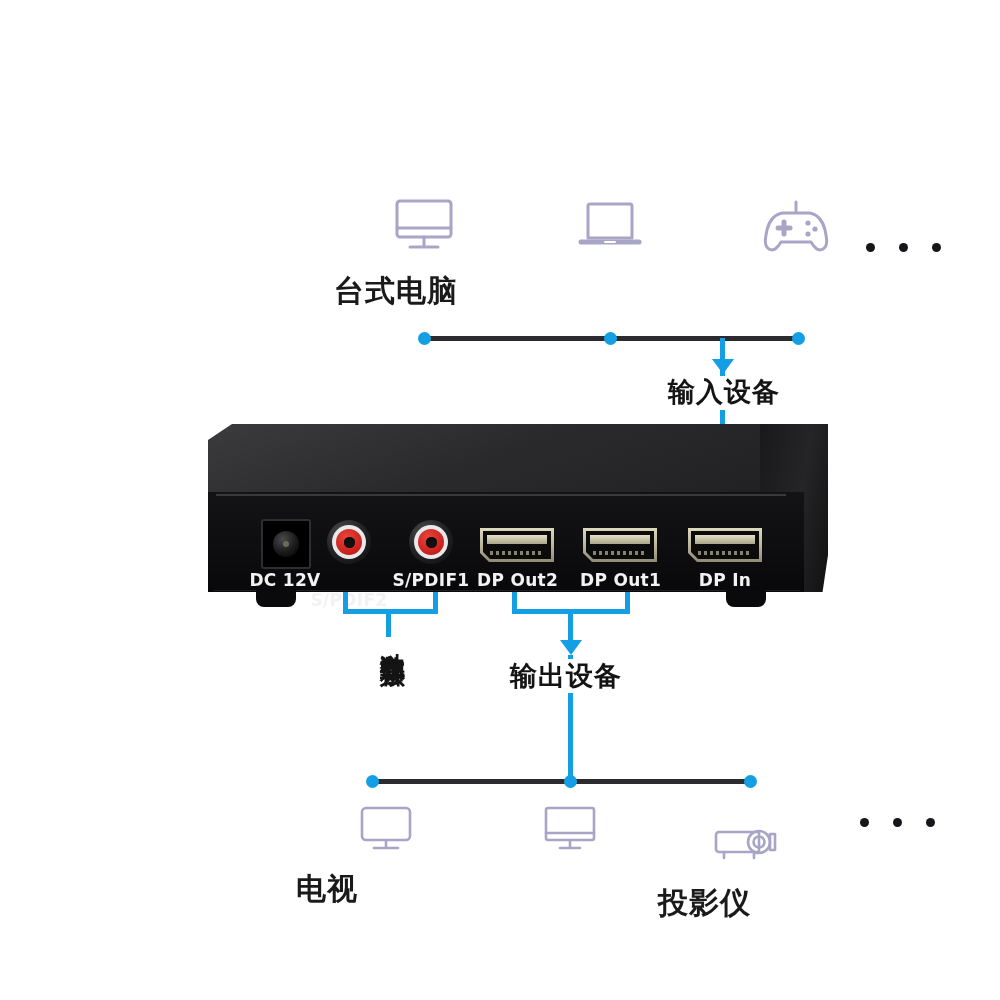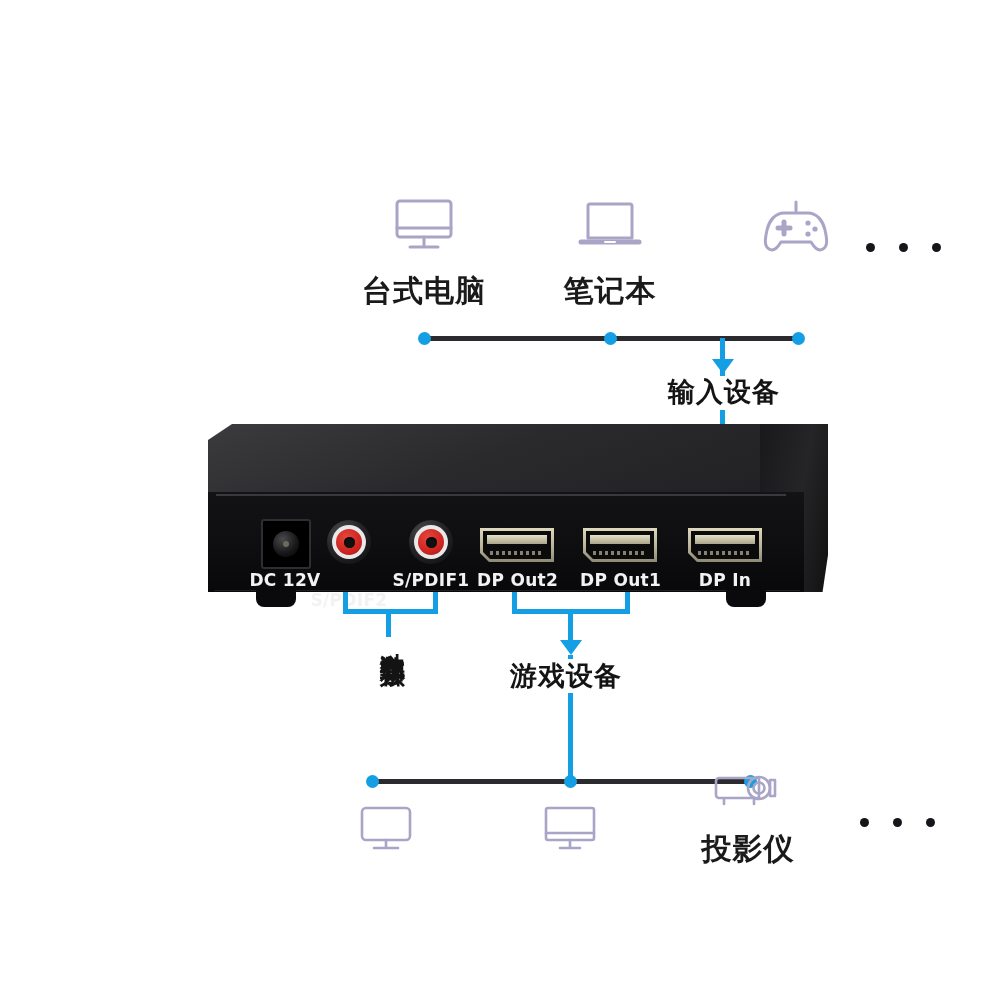--- a/index.html
+++ b/index.html
@@ -13,21 +13,20 @@
     position: relative;
     overflow: hidden;
     font-family: "DejaVu Sans", "Liberation Sans", sans-serif;
     -webkit-font-smoothing: antialiased;
   }
 
   
   .dev-col {
     position: absolute;
     width: 180px;
-    text-align: center;
   }
   .dev-icon {
     height: 80px;
     display: flex;
     align-items: center;
     justify-content: center;
   }
   .dev-label {
     font-size: 30px;
     font-weight: bold;
@@ -236,21 +235,20 @@
 </div>
 
 <div class="dev-col top" style="left:520px; top:188px;">
   <div class="dev-icon">
     <svg width="70" height="64" viewBox="0 0 70 64" fill="none" stroke="#A9A5C6" stroke-width="3" stroke-linejoin="round" stroke-linecap="round">
       <path d="M15 8 h40 a2 2 0 0 1 2 2 v32 h-44 v-32 a2 2 0 0 1 2 -2 z"></path>
       <line x1="6" y1="46" x2="64" y2="46" stroke-width="5"></line>
       <line x1="30" y1="46" x2="40" y2="46" stroke="#ffffff" stroke-width="2"></line>
     </svg>
   </div>
-  <div class="dev-label">笔记本</div>
 </div>
 
 <div class="dev-col top" style="left:706px; top:188px;">
   <div class="dev-icon">
     <svg width="76" height="64" viewBox="0 0 76 64" fill="none" stroke="#A9A5C6" stroke-width="3" stroke-linejoin="round" stroke-linecap="round">
       <path d="M38 6 v9"></path>
       <path d="M26 17 h24 c9 0 15 8 17 17 c2 9 3 16 -2 19 c-5 3 -9 -2 -12 -7
                h-30 c-3 5 -7 10 -12 7 c-5 -3 -4 -10 -2 -19 c2 -9 8 -17 17 -17 z"></path>
       <line x1="20" y1="32" x2="32" y2="32" stroke-width="5"></line>
       <line x1="26" y1="26" x2="26" y2="38" stroke-width="5"></line>
@@ -352,49 +350,50 @@
 <div class="conn-label vertical" style="left:376px; top:632px;">独立数字音频</div>
 
 <div class="bl-v" style="left:512px; top:592px; height:22px;"></div>
 <div class="bl-v" style="left:625px; top:592px; height:22px;"></div>
 <div class="bl-h" style="left:512px; top:609px; width:118px;"></div>
 
 <div class="bl-v" style="left:568px; top:609px; height:42px;"></div>
 <div class="bl-arrow" style="left:560px; top:640px;"></div>
 <div class="bl-v" style="left:568px; top:655px; height:130px;"></div>
 <div class="label-mask" style="left:506px; top:659px; width:128px; height:34px;"></div>
-<div class="conn-label" style="left:510px; top:658px; z-index:5;">游戏设备</div>
+<div class="conn-label" style="left:510px; top:658px; z-index:5;">输出设备</div>
 
 <div class="rail" style="left:372px; top:779px; width:378px;"></div>
 <div class="rail-dot" style="left:366px; top:775px;"></div>
 <div class="rail-dot" style="left:564px; top:775px;"></div>
 <div class="rail-dot" style="left:744px; top:775px;"></div>
 
 <div class="dev-col bottom" style="left:296px; top:800px;">
   <div class="dev-icon">
     <svg width="62" height="56" viewBox="0 0 62 56" fill="none" stroke="#A9A5C6" stroke-width="2.6" stroke-linejoin="round" stroke-linecap="round">
       <rect x="7" y="5" width="48" height="32" rx="4"></rect>
       <line x1="31" y1="37" x2="31" y2="44"></line>
       <line x1="19" y1="45" x2="43" y2="45"></line>
     </svg>
   </div>
+  <div class="dev-label">电视</div>
 </div>
 
 <div class="dev-col bottom" style="left:480px; top:800px;">
   <div class="dev-icon">
     <svg width="62" height="56" viewBox="0 0 62 56" fill="none" stroke="#A9A5C6" stroke-width="2.6" stroke-linejoin="round" stroke-linecap="round">
       <rect x="7" y="5" width="48" height="32" rx="2"></rect>
       <line x1="7" y1="30" x2="55" y2="30"></line>
       <line x1="31" y1="37" x2="31" y2="44"></line>
       <line x1="21" y1="45" x2="41" y2="45"></line>
     </svg>
   </div>
 </div>
 
-<div class="dev-col bottom" style="left:658px; top:760px;">
+<div class="dev-col bottom" style="left:658px; top:814px;">
   <div class="dev-icon">
     <svg width="74" height="50" viewBox="0 0 74 50" fill="none" stroke="#A9A5C6" stroke-width="2.6" stroke-linejoin="round" stroke-linecap="round">
       <path d="M8 12 h40 v20 h-40 a3 3 0 0 1 -3 -3 v-14 a3 3 0 0 1 3 -3 z"></path>
       <circle cx="48" cy="22" r="11"></circle>
       <circle cx="48" cy="22" r="5.5"></circle>
       <path d="M59 14 h5 v16 h-5 z"></path>
       <line x1="13" y1="33" x2="13" y2="38"></line>
       <line x1="43" y1="33" x2="43" y2="38"></line>
     </svg>
   </div>

